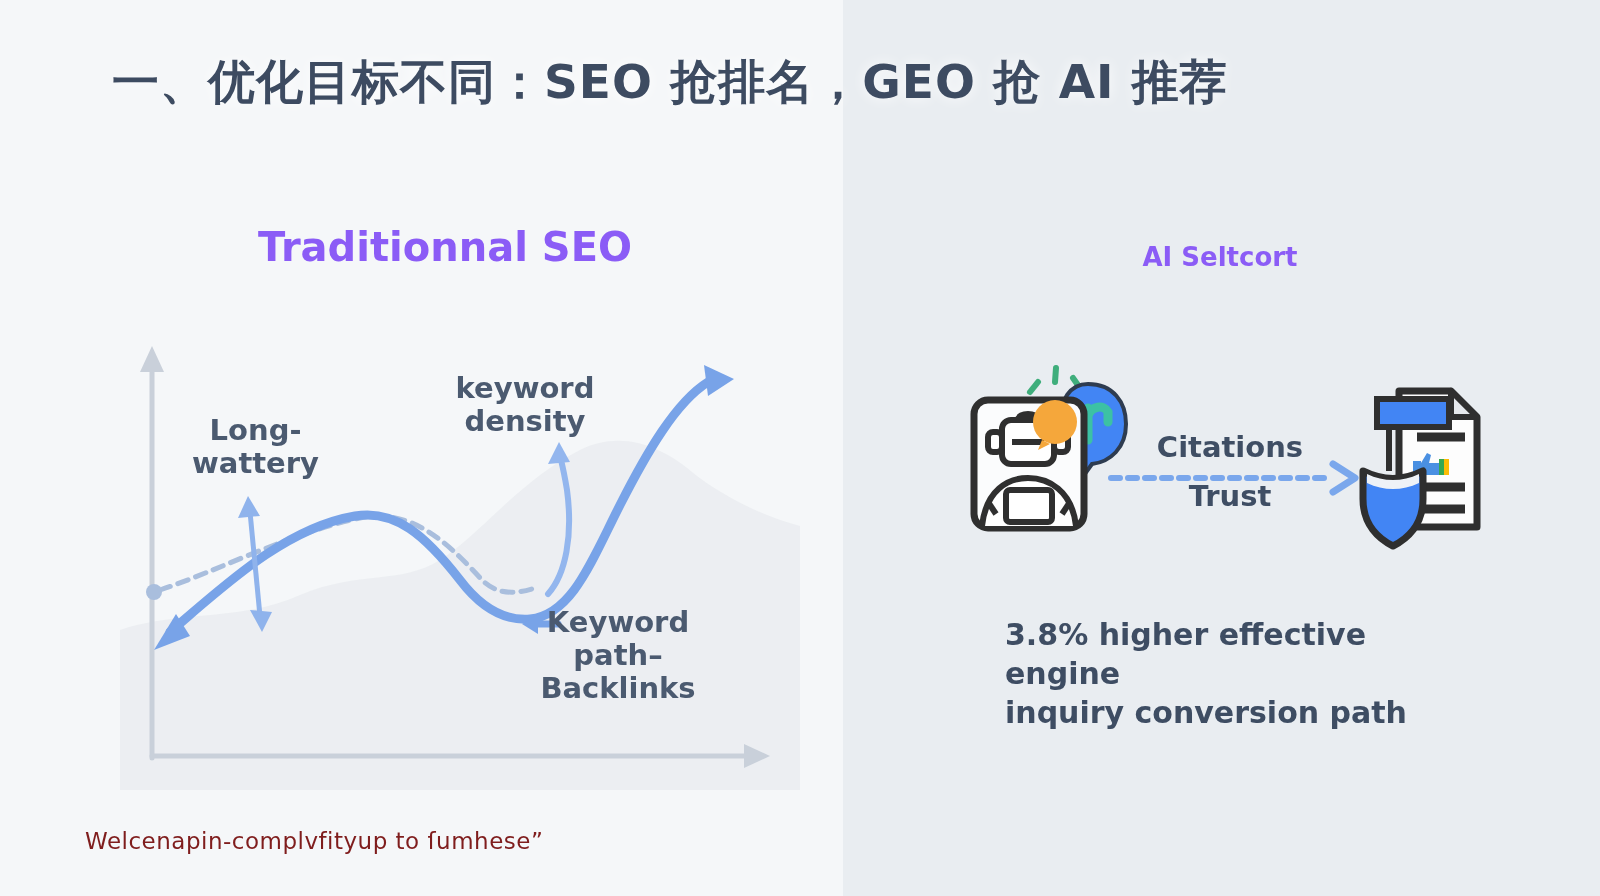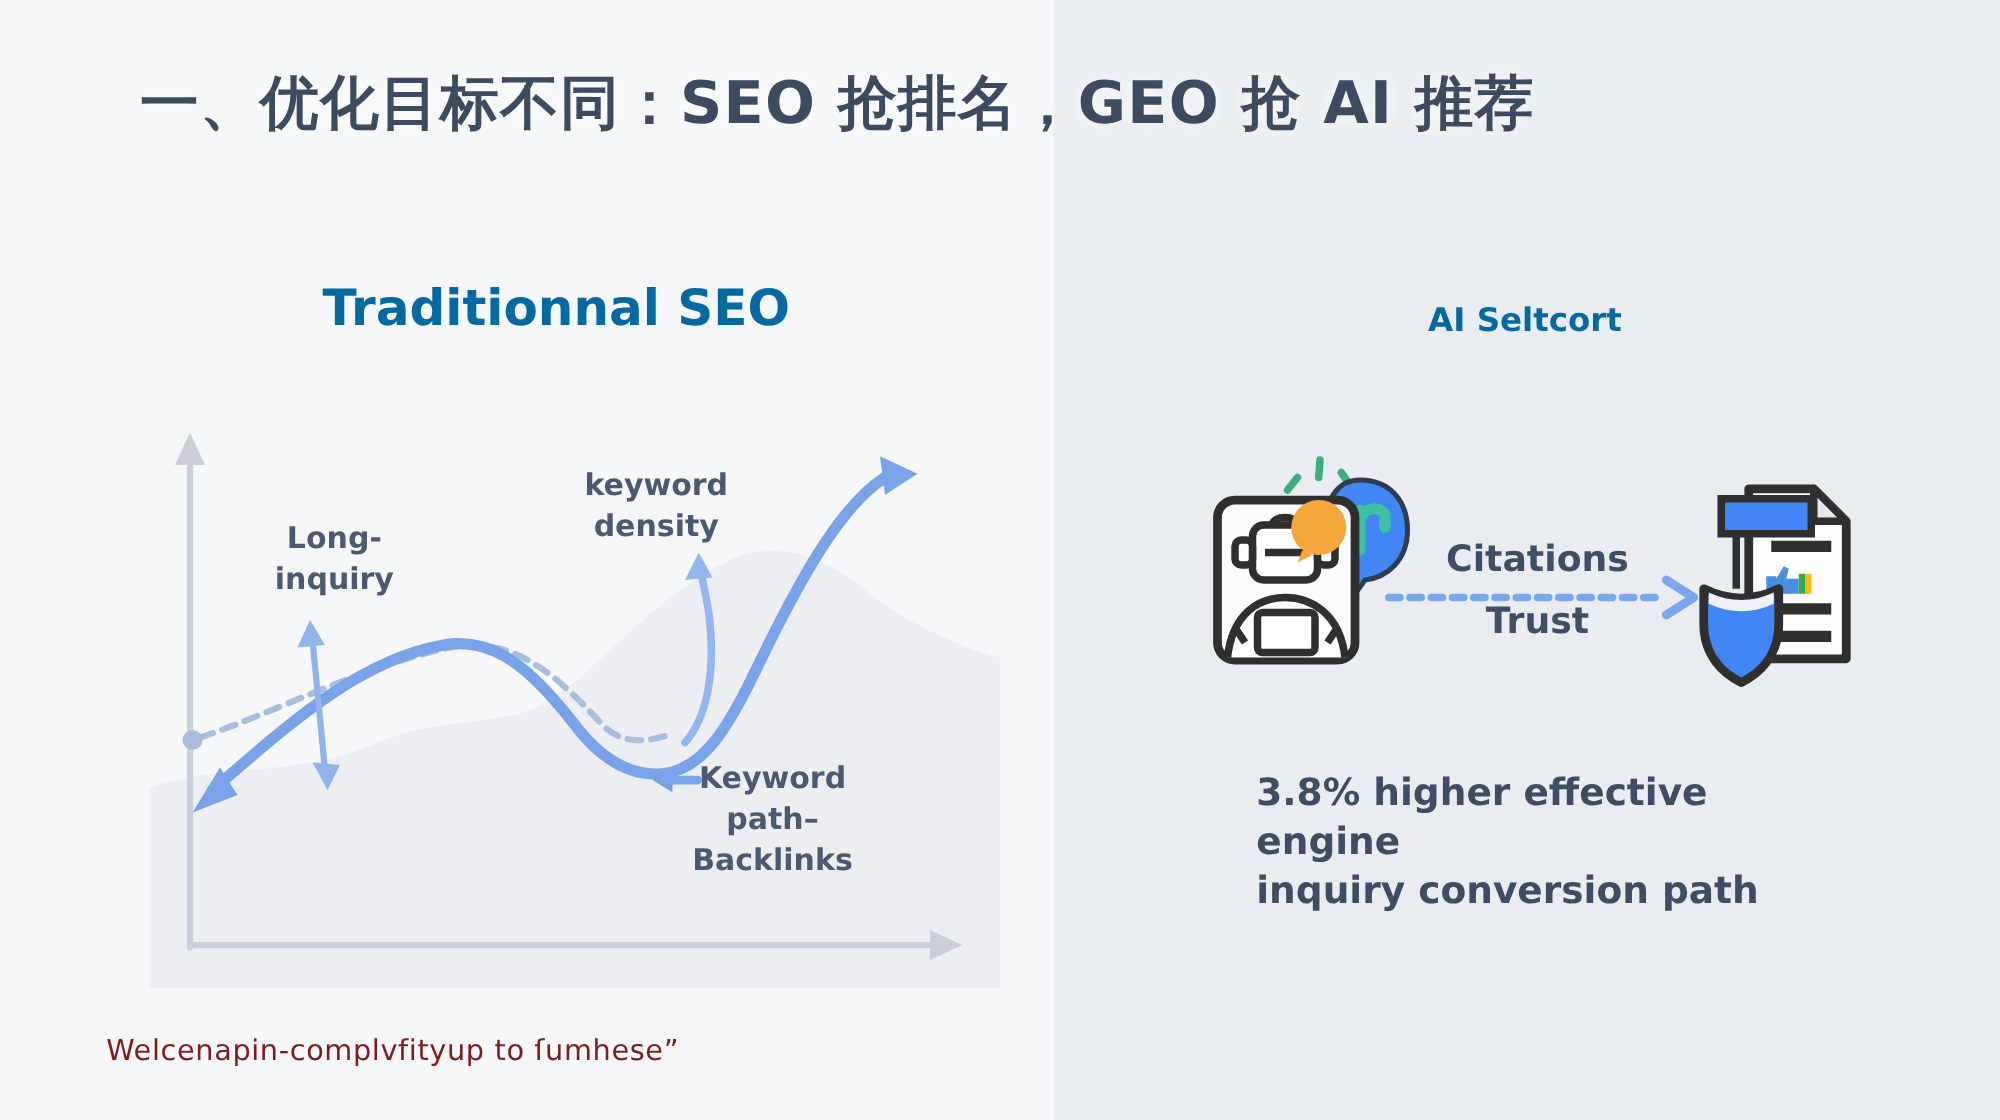--- a/index.html
+++ b/index.html
@@ -15,30 +15,30 @@
     background:#e9edf1;
   }
 
   .page-title{
     position:absolute;left:112px;top:51px;width:1300px;
     font-size:47px;font-weight:800;color:#3d4b61;letter-spacing:1px;
     text-shadow:0 0 14px rgba(255,255,255,.9);
     white-space:nowrap;
   }
   .panel-heading{
-    position:absolute;font-weight:800;color:#0369a1;text-align:center;
+    position:absolute;font-weight:800;color:#8b5cf6;text-align:center;
   }
   .seo-heading{left:235px;top:224px;width:420px;font-size:40px;}
   .geo-heading{left:1040px;top:242px;width:360px;font-size:26px;}
 
   .chart-label{
     position:absolute;color:#4b5a70;font-weight:600;
-    font-size:24px;line-height:33px;text-align:center;
-  }
-  .lbl-longtail{left:175px;top:414px;width:185px;}
+    font-size:29px;line-height:33px;text-align:center;
+  }
+  .lbl-longtail{left:163px;top:414px;width:185px;}
   .lbl-density{left:430px;top:372px;width:190px;}
   .lbl-highback{left:256px;top:628px;width:190px;text-align:left;}
   .lbl-kwpath{left:528px;top:606px;width:180px;}
 
   .flow-label{
     position:absolute;color:#3f4e64;font-weight:700;
     font-size:29px;text-align:center;width:200px;
   }
   .lbl-citations{left:1130px;top:430px;}
   .lbl-trust{left:1130px;top:479px;}
@@ -107,21 +107,21 @@
     </g>
 
     <g stroke="#78a3e8" fill="#78a3e8">
       <line x1="438" y1="294" x2="416" y2="294" stroke-width="7" stroke-linecap="round"></line>
       <polygon points="402,294 418,284 418,304" stroke="none"></polygon>
     </g>
   </svg>
 
   <div class="chart-label lbl-longtail">
     <div>Long-</div>
-    <div>inquiry</div>
+    <div>wattery</div>
   </div>
   <div class="chart-label lbl-density">
     <div>keyword</div>
     <div>density</div>
   </div>
   <div class="chart-label lbl-kwpath">
     <div>Keyword</div>
     <div>path–</div>
     <div>Backlinks</div>
   </div>

